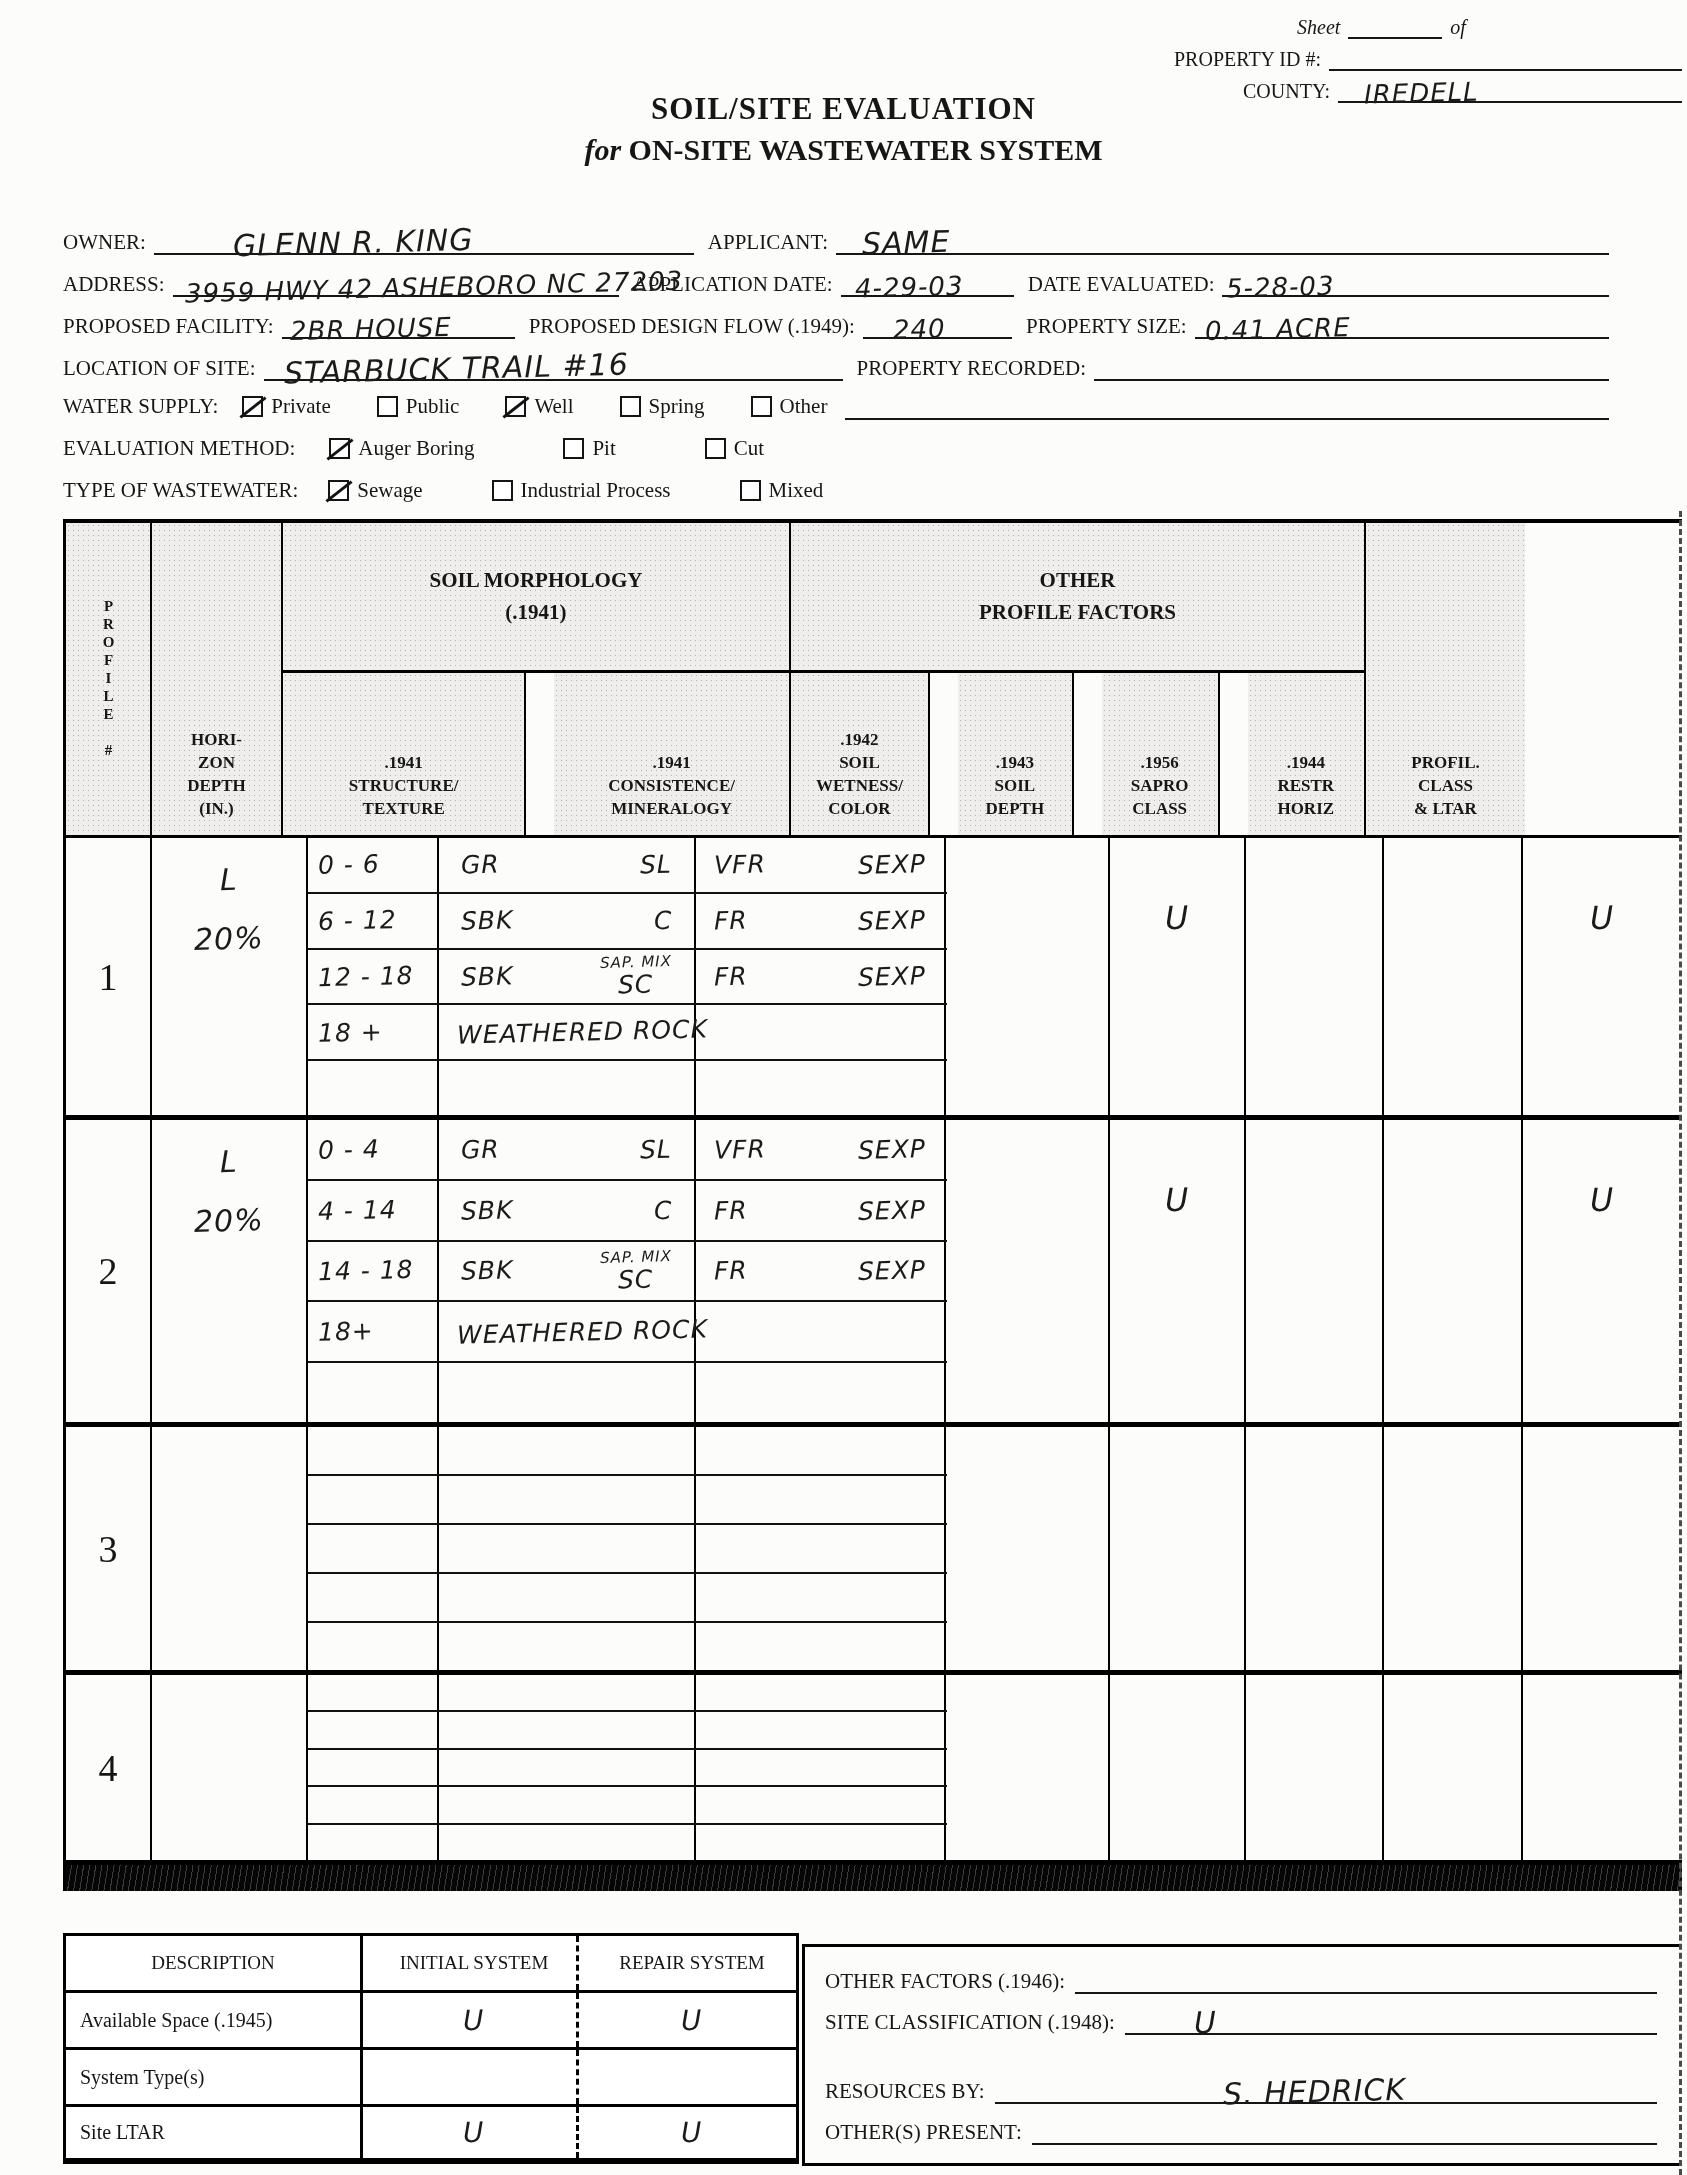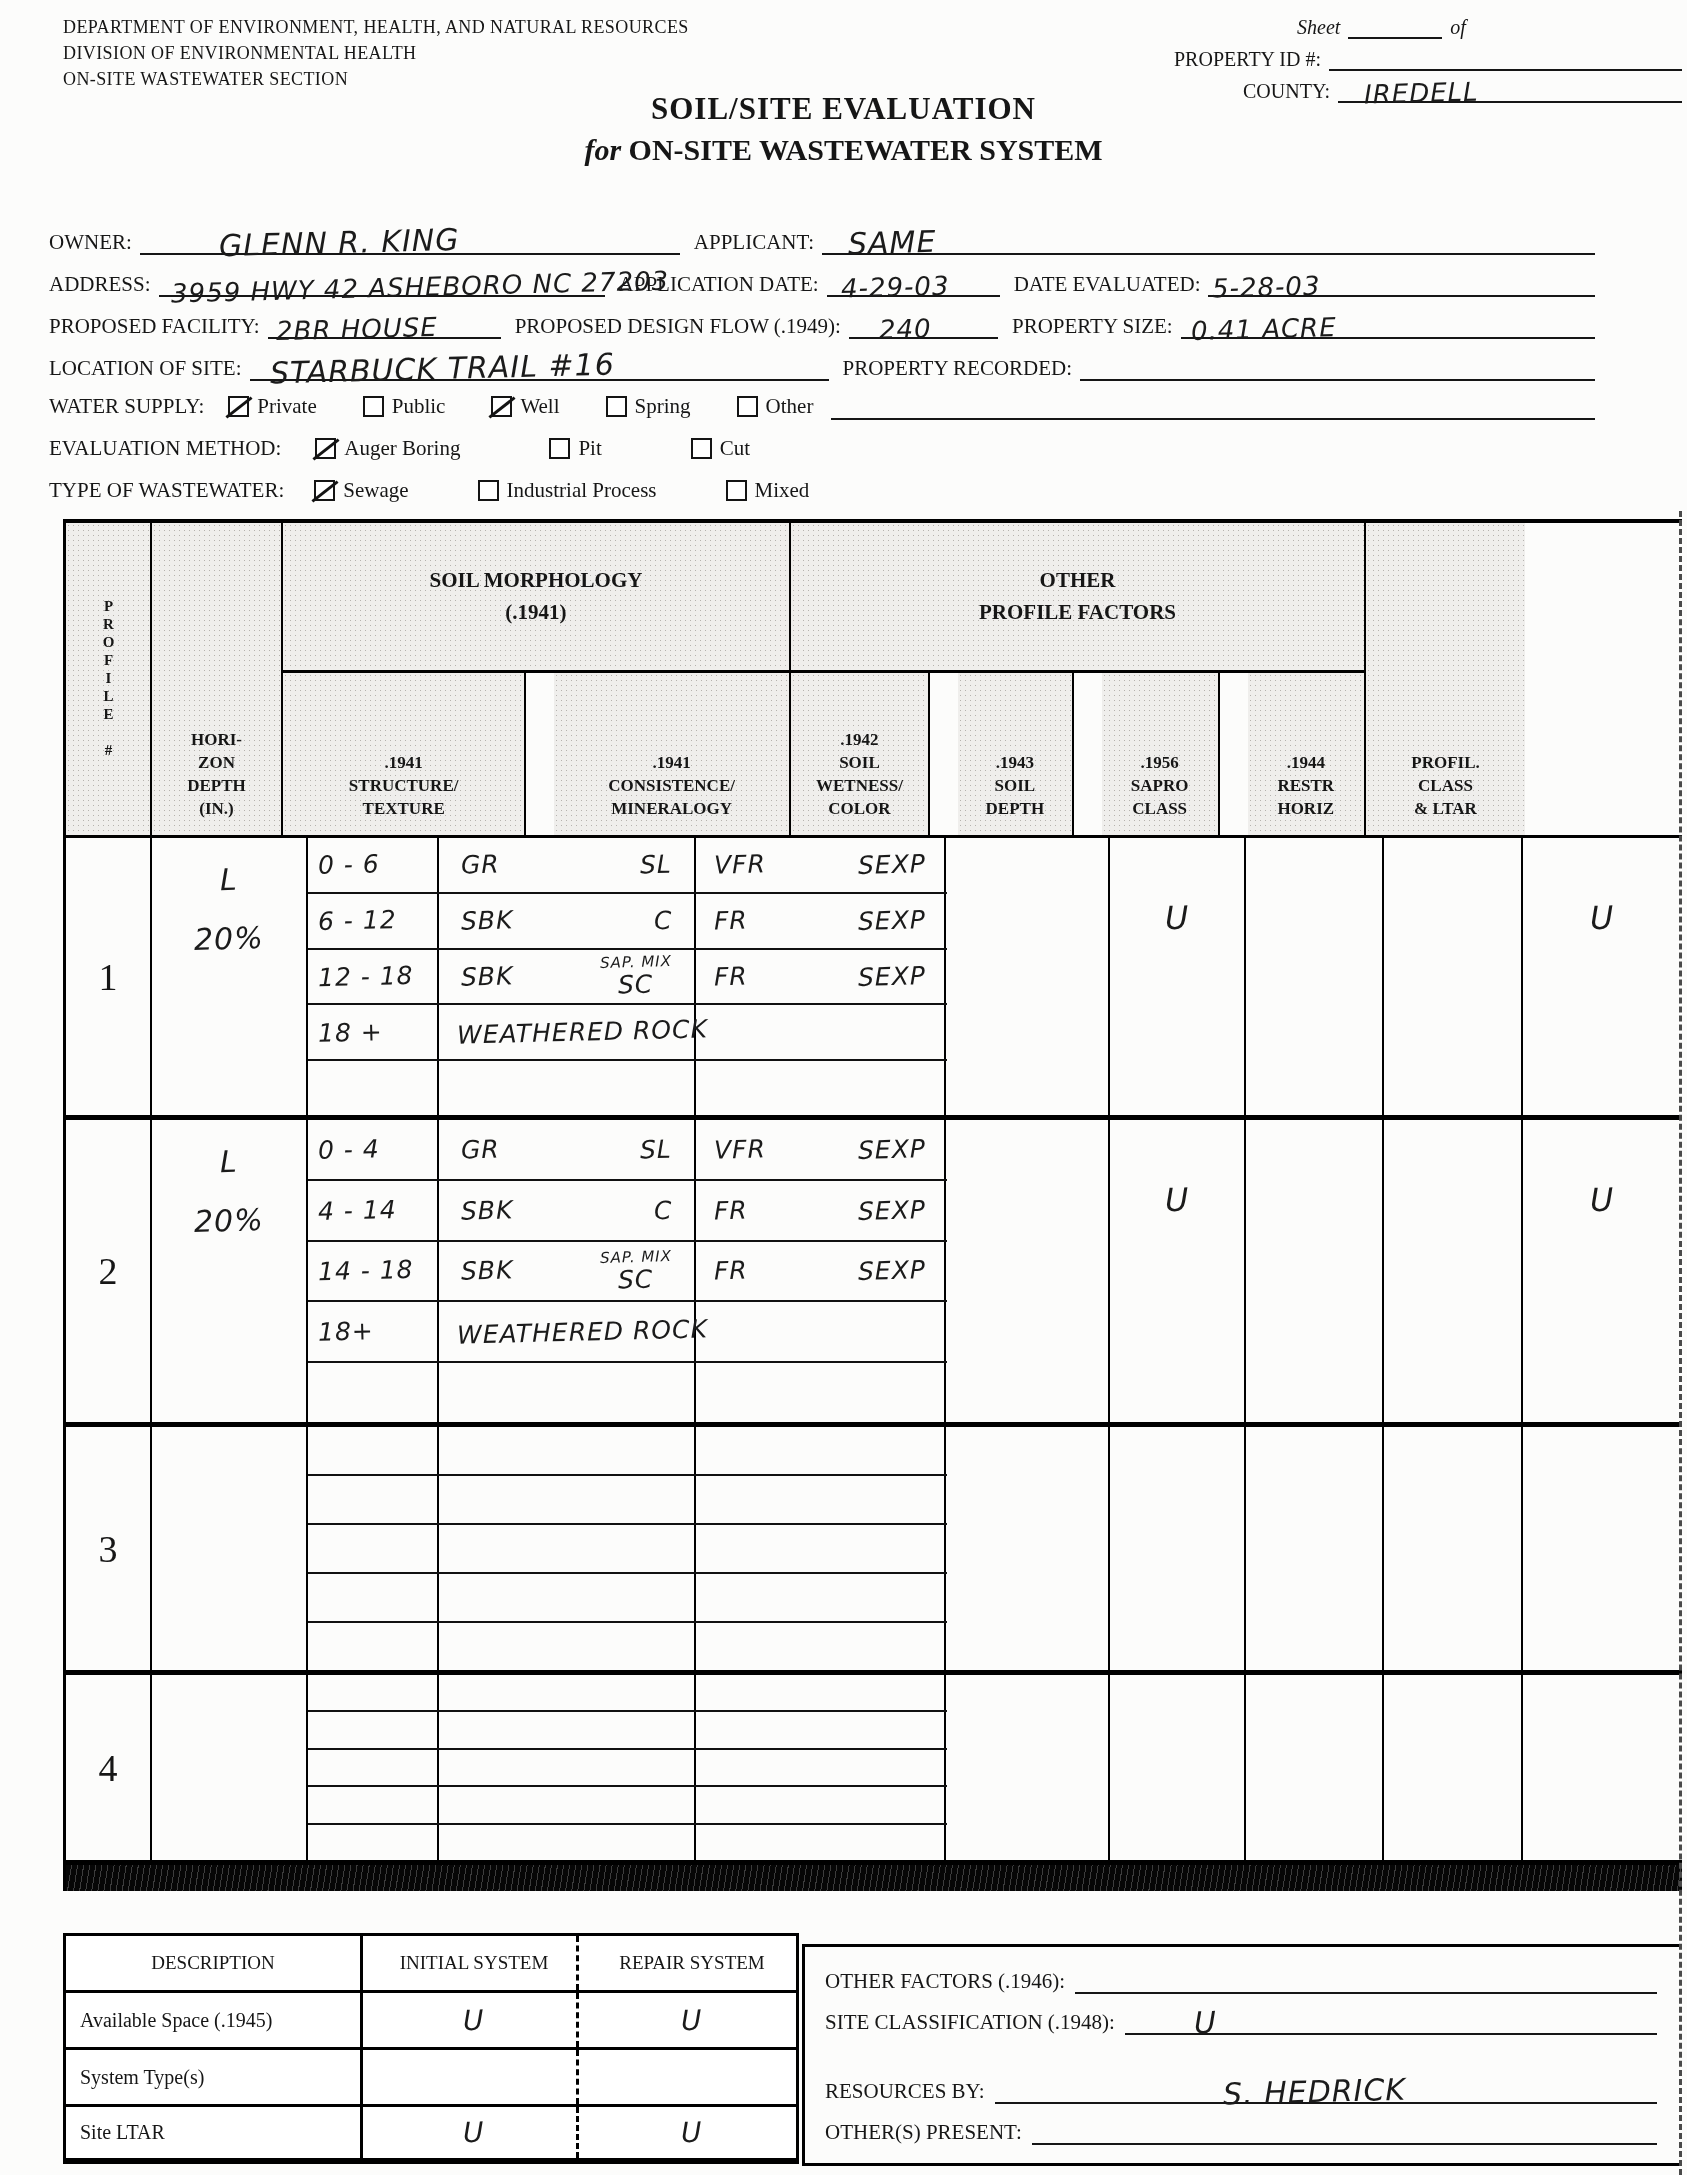--- a/index.html
+++ b/index.html
@@ -23,21 +23,21 @@
   
   .hdr-left{position:absolute;left:63px;top:14px;font-size:18px;line-height:26px;letter-spacing:0.4px;}
   .hdr-right{position:absolute;left:1139px;top:10px;width:543px;font-size:20px;}
   .hr-row{display:flex;align-items:flex-end;height:29px;margin-bottom:3px;}
   .hr-row .fill{flex:1;height:24px;}
   .title-wrap{position:absolute;left:0;top:91px;width:1687px;text-align:center;}
   .title-main{font-size:31px;font-weight:bold;letter-spacing:1px;}
   .title-sub{font-size:30px;font-weight:bold;margin-top:6px;}
   .title-sub .it{font-weight:bold;}
   
-  .fields{position:absolute;left:49px;top:222px;width:1560px;font-size:21px;}
+  .fields{position:absolute;left:63px;top:222px;width:1560px;font-size:21px;}
   .frow{display:flex;align-items:flex-end;margin-bottom:9px;height:33px;}
   .frow .lab{white-space:nowrap;flex:none;}
   .frow .fill{margin-left:8px;margin-right:14px;}
   .grow{flex:1;}
   .opt{display:flex;align-items:center;margin-right:46px;white-space:nowrap;}
   .optrow{align-items:center;}
   
   .soil-table{position:absolute;left:63px;top:519px;width:1616px;border-left:3px solid #000;border-top:4px solid #000;box-sizing:content-box;}
   .soil-table *{box-sizing:border-box;}
   .speck{background-color:#efeeec;background-image:radial-gradient(#b5b2ae 0.9px,transparent 1px);background-size:5px 5px;}
@@ -93,25 +93,20 @@
   .br-row .lab{white-space:nowrap;flex:none;}
   .br-row .fill{flex:1;margin-left:10px;height:26px;}
   .br-gap{height:28px;}
   .scan-edge{position:absolute;right:5px;top:511px;height:1664px;border-right:3px dashed #4a4a4a;width:0;}
 </style>
 </head>
 <body>
 
 <div class="page">
 
-  <div class="hdr-left">
-    <div>DEPARTMENT OF ENVIRONMENT, HEALTH, AND NATURAL RESOURCES</div>
-    <div>DIVISION OF ENVIRONMENTAL HEALTH</div>
-    <div>ON-SITE WASTEWATER SECTION</div>
-  </div>
 
   <div class="hdr-right">
     <div class="hr-row" style="padding-left:158px;">
       <span class="it">Sheet</span>
       <span class="fill" style="flex:none;width:94px;margin:0 8px;"></span>
       <span class="it">of</span>
       <span style="width:59px;flex:none;"></span>
     </div>
     <div class="hr-row" style="padding-left:35px;">
       <span class="lab">PROPERTY ID #:</span>

